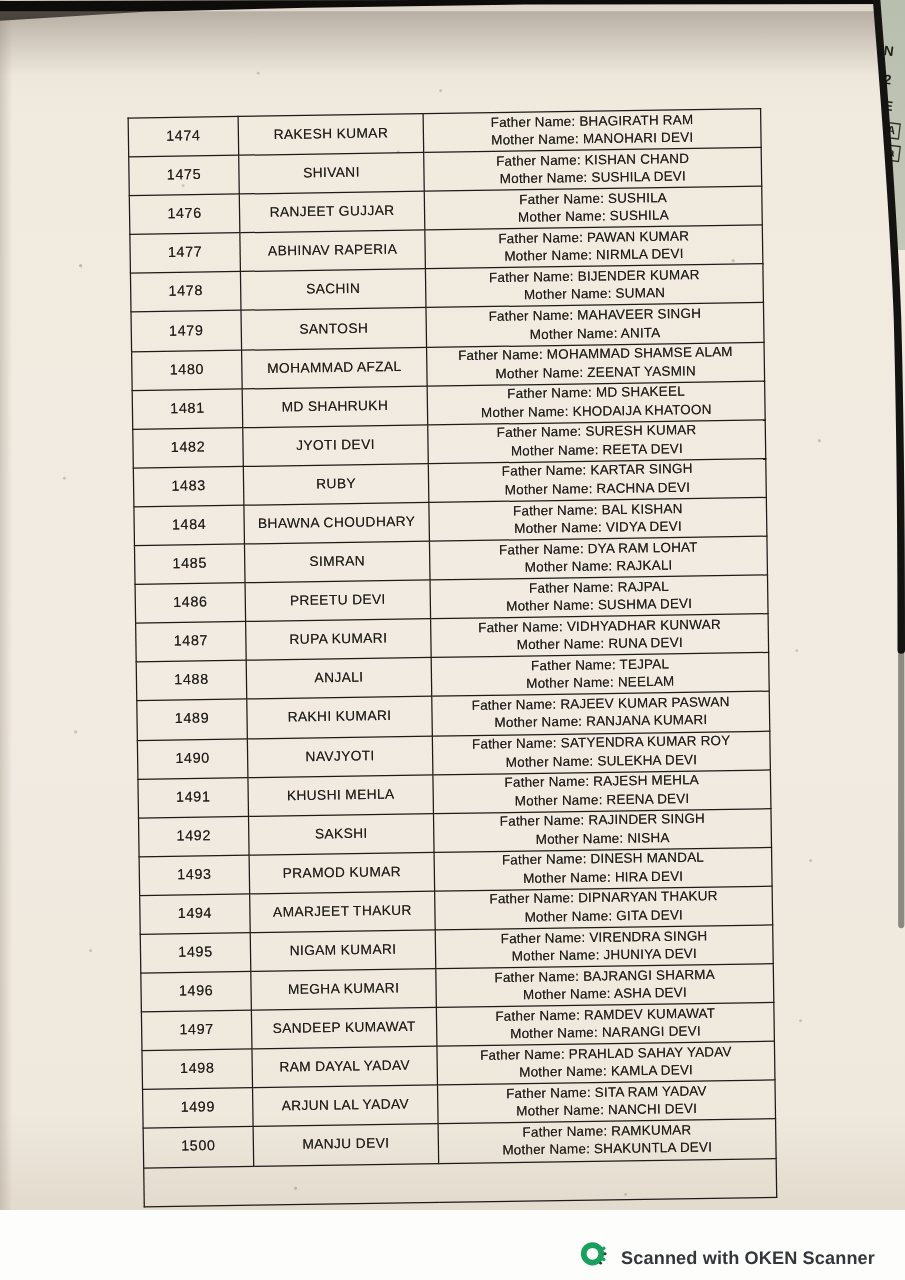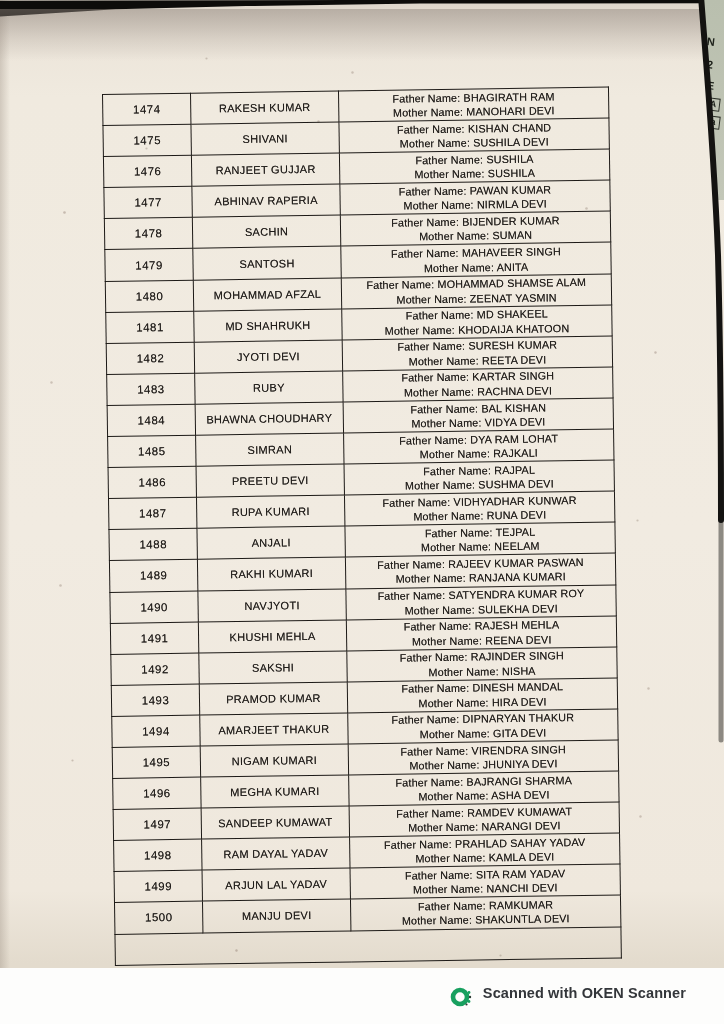--- a/index.html
+++ b/index.html
@@ -65,22 +65,22 @@
     overflow:hidden;
   }
   table.roster tr { height:31.1px; }
   td.roll { font-size:11.5px; letter-spacing:.5px; }
   td.name { font-size:11px; letter-spacing:.3px; }
   td.parents { font-size:10.8px; line-height:1.34; letter-spacing:.15px; }
   tr.sliver { height:11px; }
   tr.sliver td { border:1.7px solid #1d1a17; }
   
   .footer {
-    position:absolute; right:38px; bottom:9px; height:30px;
-    display:flex; align-items:flex-start; gap:10px;
+    position:absolute; right:24px; bottom:9px; height:30px;
+    display:flex; align-items:flex-end; gap:10px;
   }
   .footer-text { font-size:14.5px; font-weight:bold; color:#33363a; letter-spacing:.1px; }
   .logo-box { width:24px; height:24px; display:flex; align-items:center; justify-content:center; }
 </style>
 </head>
 <body>
 
 <div class="paper">
   <div class="speckles"></div>
   <div class="paper-left-shade"></div>

